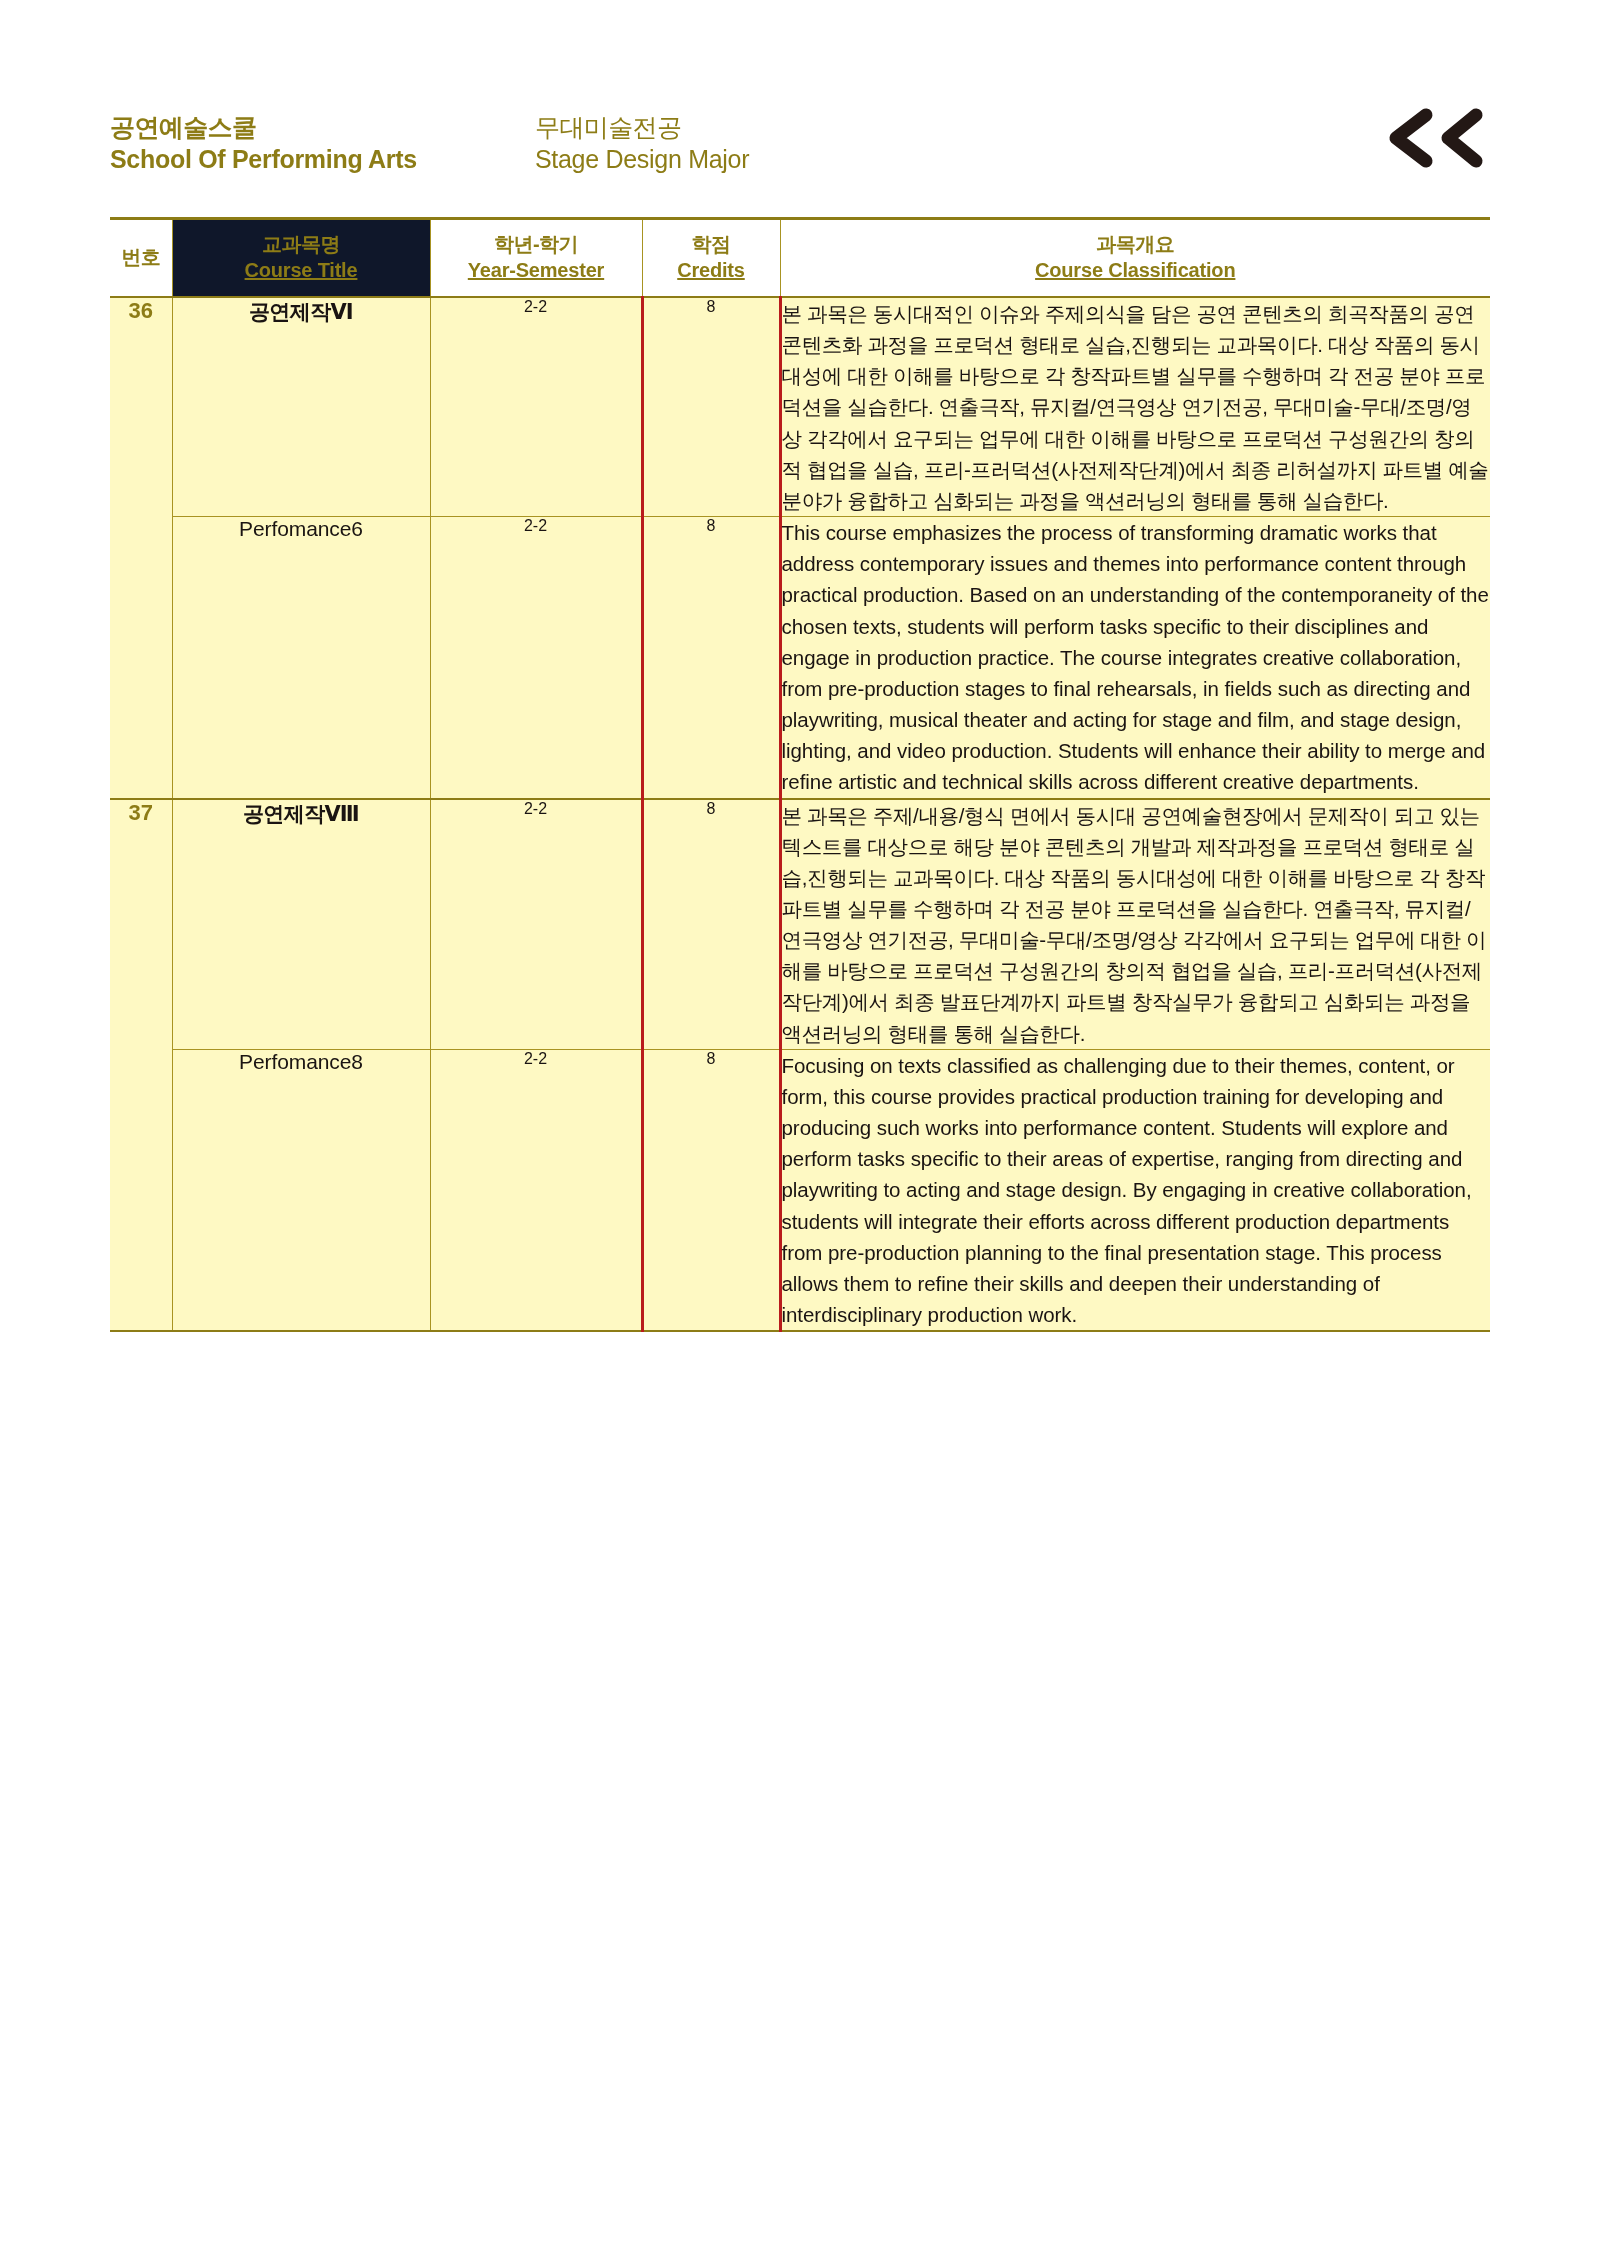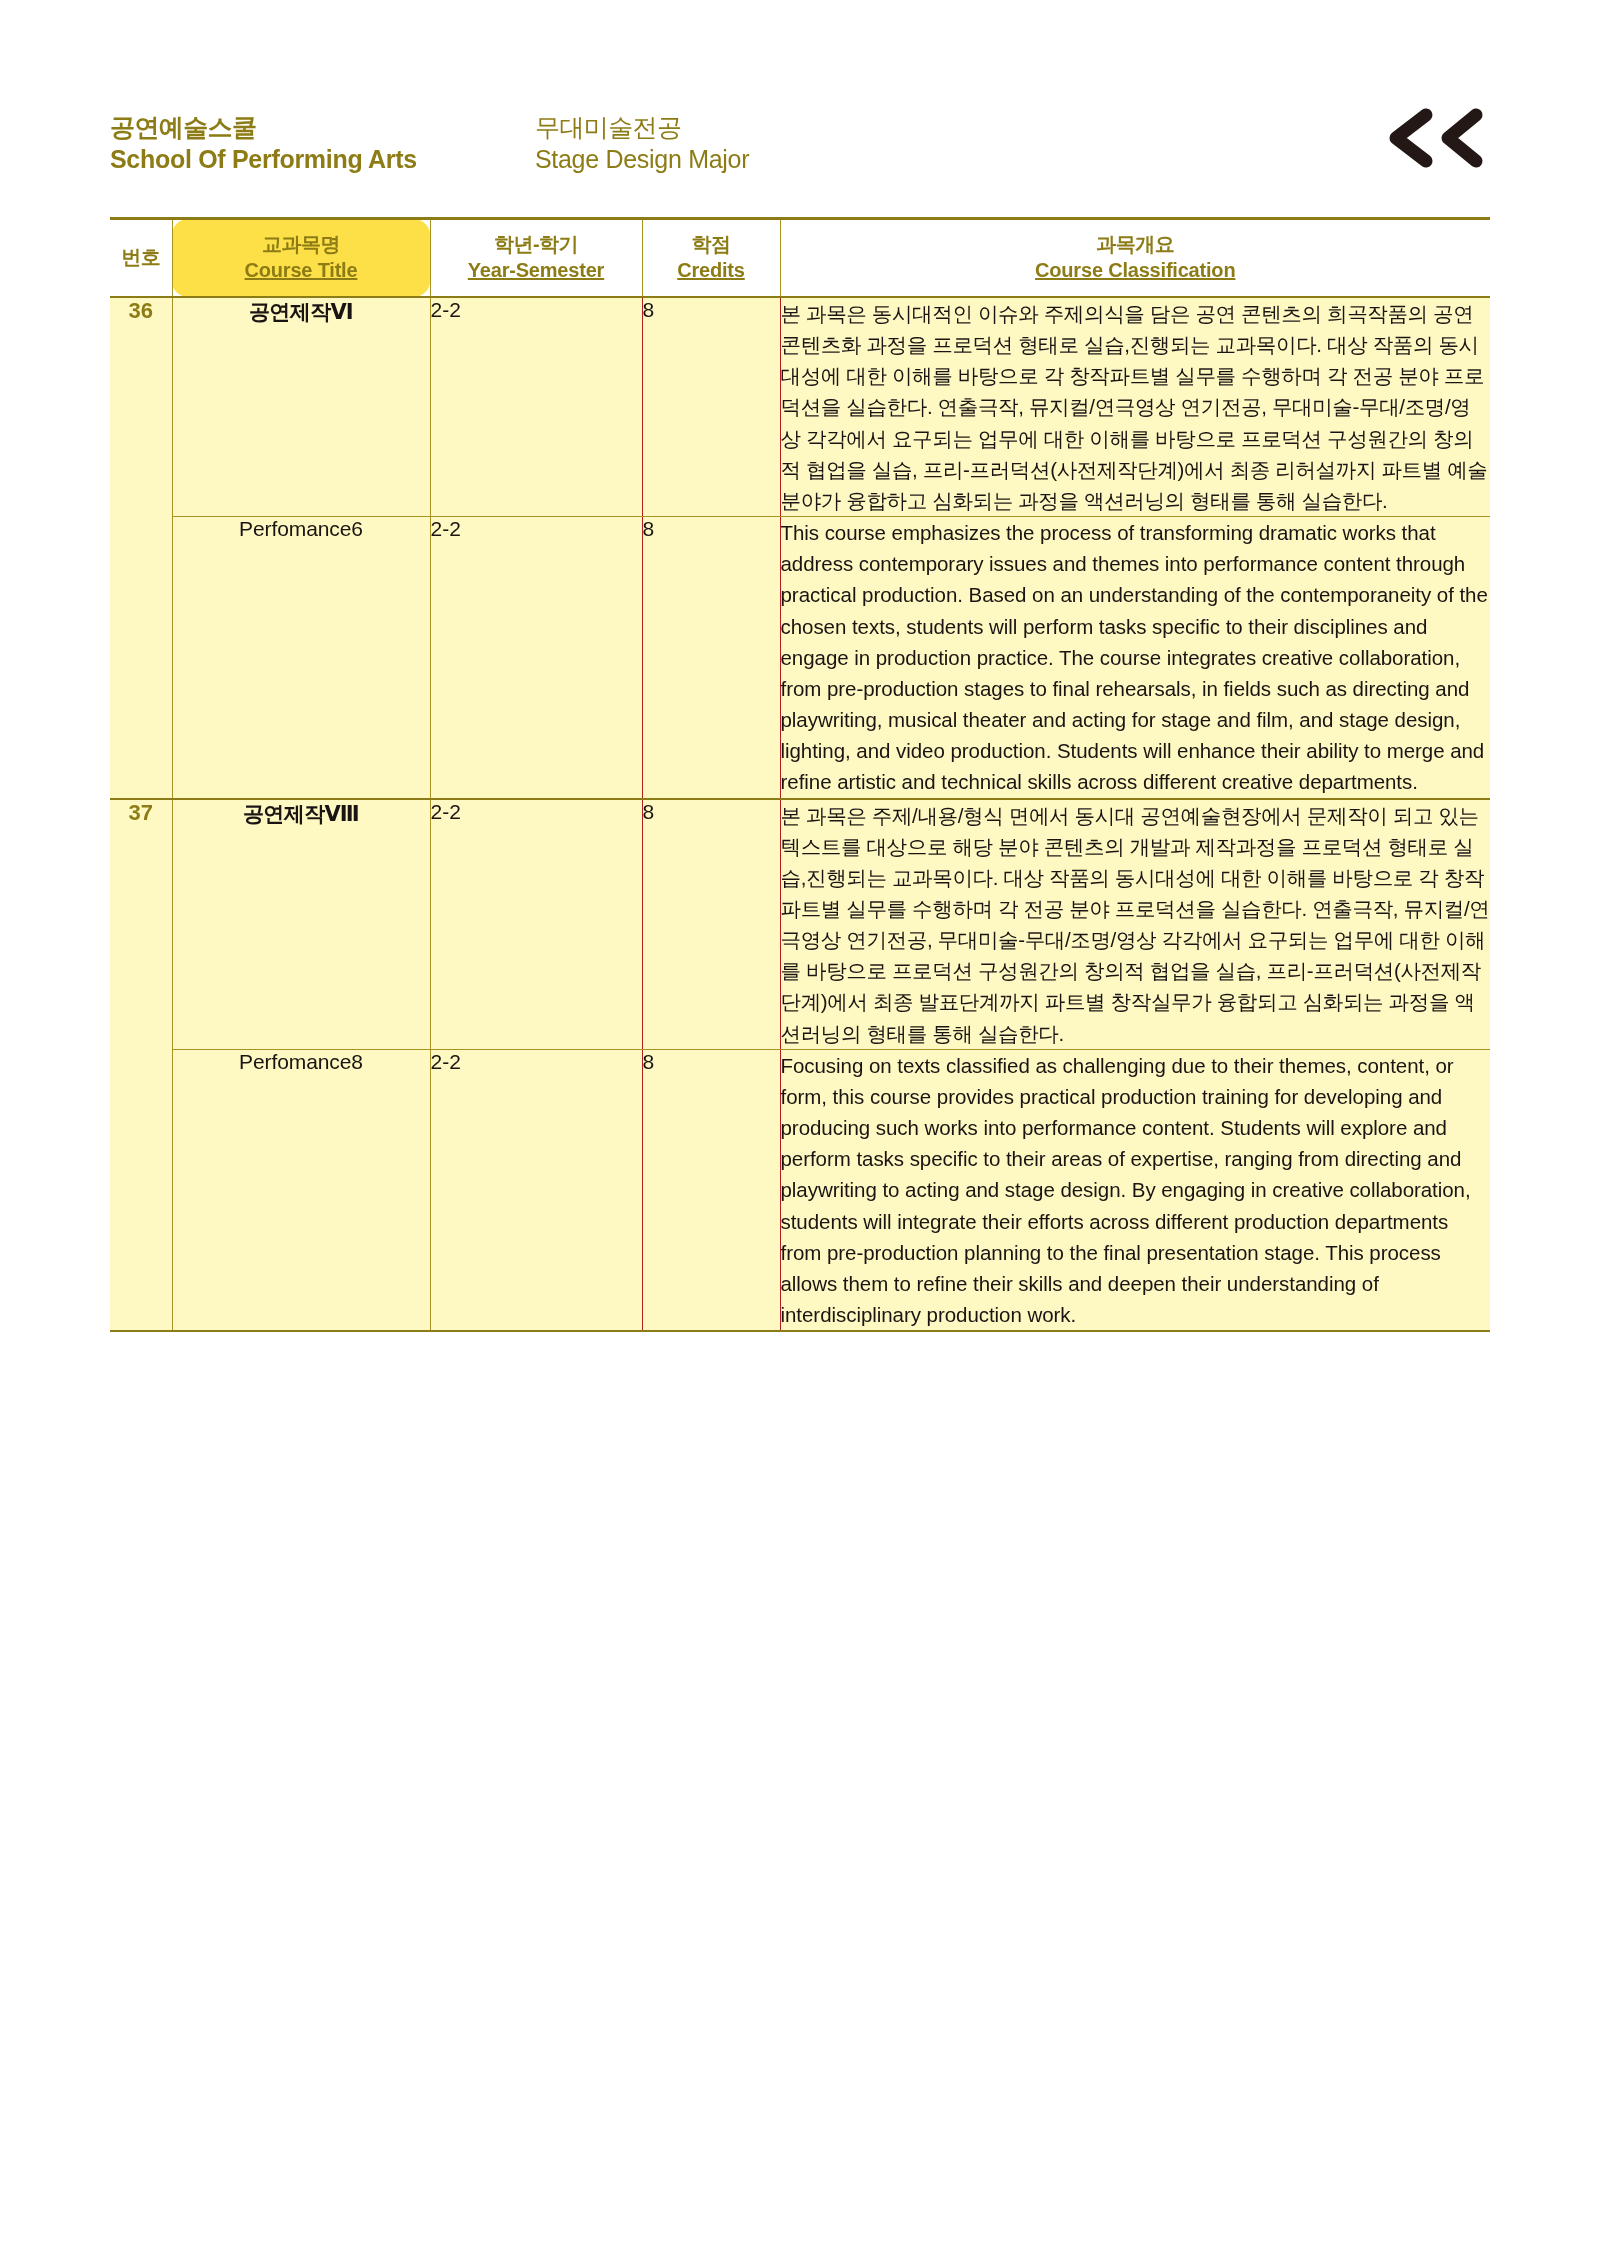--- a/index.html
+++ b/index.html
@@ -82,24 +82,23 @@
     border-top: 3px solid #8d7c16;
     border-bottom: 2px solid #8d7c16;
     color: #8d7c16;
     font-weight: 700;
     padding: 11px 6px 13px;
     vertical-align: middle;
     line-height: 1.3;
     background: #ffffff;
   }
   .course-table thead th.th-title {
-    background: #fde047;
+    background: #0f172a;
     border-left: 1px solid #a89322;
     border-right: 1px solid #a89322;
-    border-radius: 16px;
   }
   .course-table thead th.th-year,
   .course-table thead th.th-cred {
     border-right: 1px solid #a89322;
   }
   .th-ko { display: block; font-size: 20px; letter-spacing: -0.5px; }
   .th-en { display: block; font-size: 20px; letter-spacing: -0.2px; text-decoration: underline; }
   .th-no { font-size: 20px; letter-spacing: -0.5px; }
 
   .course-table tbody td {
@@ -121,23 +120,24 @@
     border-right: 1px solid #a89322;
     text-align: center;
     vertical-align: middle;
     font-size: 21px;
     font-weight: 700;
     letter-spacing: -0.6px;
     color: #1a1412;
   }
   td.cell-title.en { font-weight: 400; letter-spacing: -0.1px; }
   td.cell-year, td.cell-cred {
-    vertical-align: middle;
-    font-size: 21px;
-    border-right: 1px solid #b91c1c;
+    text-align: center;
+    vertical-align: middle;
+    font-size: 16px;
+    border-right: 3px solid #b91c1c;
     color: #1a1412;
   }
   td.cell-desc {
     padding: 19px 24px 20px 18px;
     font-size: 20.5px;
     line-height: 1.52;
     letter-spacing: -0.35px;
     color: #1a1412;
     text-align: left;
   }

